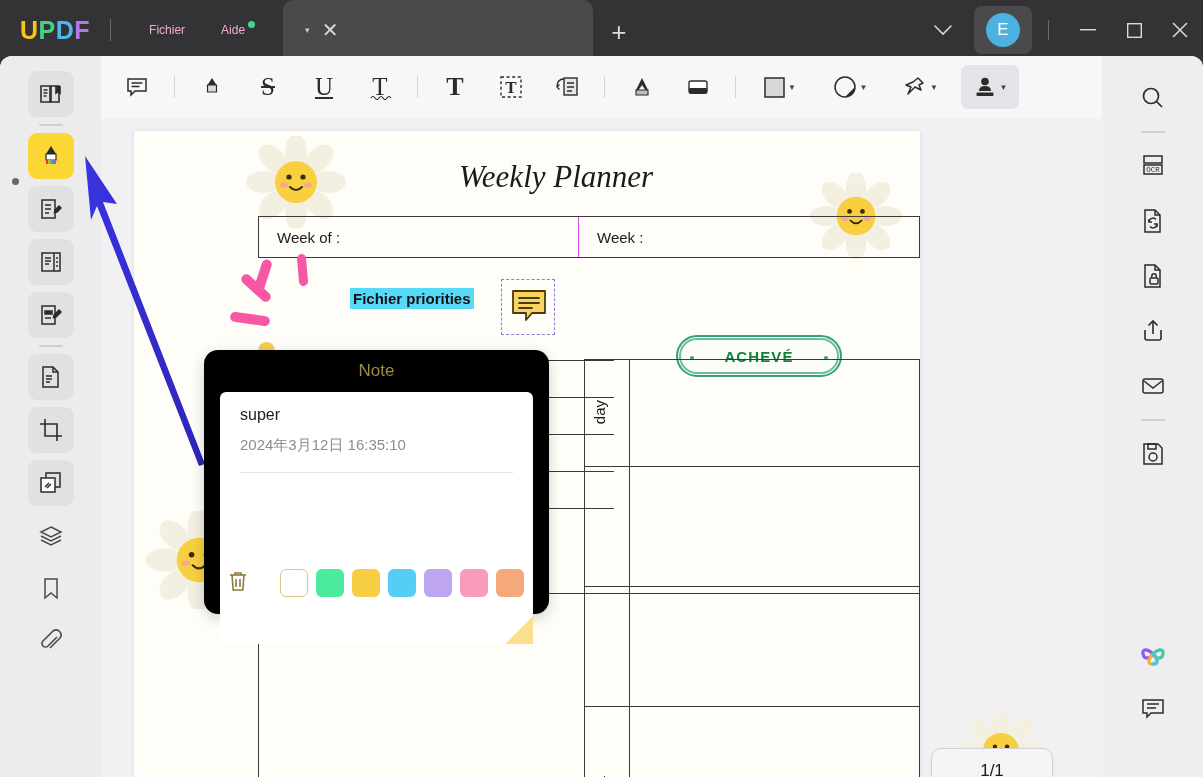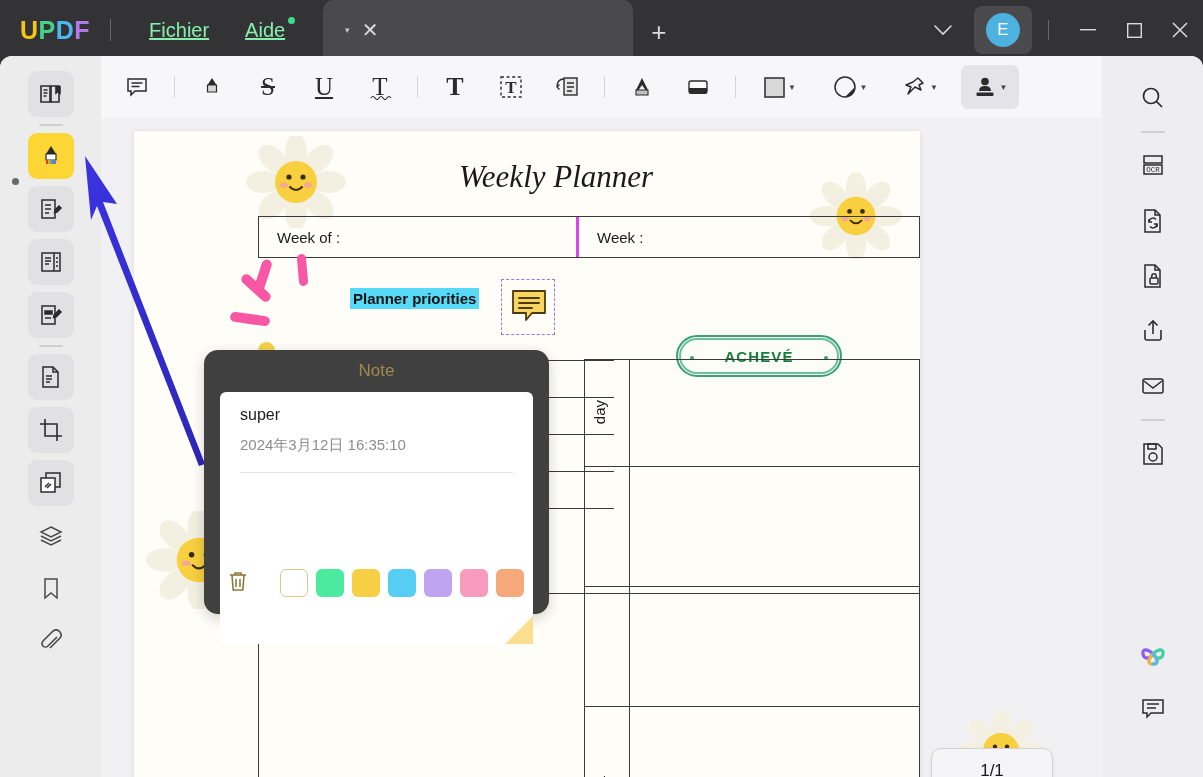--- a/index.html
+++ b/index.html
@@ -21,23 +21,22 @@
     letter-spacing: 0.5px; display: flex;
   }
   .logo span:nth-child(1) { color: #f5c518; }
   .logo span:nth-child(2) { color: #46d08a; }
   .logo span:nth-child(3) { color: #4db8f0; }
   .logo span:nth-child(4) { color: #b07be8; }
   .tb-sep {
     width: 1px; height: 22px; background: #6a6a6c; margin: 0 20px;
   }
   .menu-item {
-    color: #86efac; font-size: 20px; padding: 8px 18px; position: relative;
+    color: #f9a8d4; font-size: 12px; padding: 8px 18px; position: relative;
     cursor: default;
-    text-decoration: underline;
   }
   .menu-dot {
     position: absolute; right: 8px; top: 6px; width: 7px; height: 7px;
     border-radius: 50%; background: #3fd98a;
   }
   .tabstrip { display: flex; align-items: flex-end; height: 60px; margin-left: 20px; }
   .tab {
     position: relative; display: flex; align-items: center;
     width: 310px; height: 60px; background: #4a4a4c;
     border-radius: 10px 10px 0 0; padding: 0 14px;
@@ -133,21 +132,21 @@
     font-size: 31px; color: #1a1a1a; margin-left: 29px;
   }
   .hdr-row {
     position: absolute; left: 124px; top: 85px; width: 662px; height: 42px;
     display: flex; border: 1px solid #3a3a3a;
   }
   .hdr-cell {
     display: flex; align-items: center; padding-left: 18px;
     font-size: 15px; color: #1a1a1a;
   }
-  .hdr-cell.a { width: 320px; border-right: 3px solid #d946ef; }
+  .hdr-cell.a { width: 320px; border-right: 1px solid #d946ef; }
   .hdr-cell.b { flex: 1; }
 
   .wp-label {
     position: absolute; left: 216px; top: 157px;
     background: #57d9f8; color: #111; font-size: 15px; font-weight: bold;
     padding: 2px 3px;
   }
   .note-anno {
     position: absolute; left: 367px; top: 148px; width: 54px; height: 56px;
     border: 1px dashed #8e7cd8;
@@ -206,21 +205,21 @@
   .pageind {
     position: absolute; left: 830px; top: 630px; width: 122px; height: 46px;
     background: #f5f5f7; border: 1px solid #d3d3d7; border-radius: 10px;
     display: flex; align-items: center; justify-content: center;
     font-size: 17px; color: #1a1a1a; box-shadow: 0 1px 3px rgba(0,0,0,0.08);
   }
 
   
   .notepop {
     position: absolute; left: 204px; top: 294px; width: 345px; height: 264px;
-    background: #404040; border-radius: 14px;
+    background: #000000; border-radius: 14px;
     box-shadow: 0 4px 14px rgba(0,0,0,0.18);
   }
   .note-head {
     height: 42px; display: flex; align-items: center; justify-content: center;
     color: #a08a4a; font-size: 17px;
   }
   .note-body {
     position: absolute; left: 16px; top: 42px; width: 313px; height: 252px;
     background: #fff;
     border-radius: 6px 6px 0 6px;
@@ -636,21 +635,21 @@
         <div class="hdr-row">
           <div class="hdr-cell a">Week of :</div>
           <div class="hdr-cell b">Week :</div>
         </div>
 
         <div class="pink" style="left:124px;top:128px;width:10px;height:34px;transform:rotate(18deg)"></div>
         <div class="pink" style="left:164px;top:123px;width:9px;height:32px;transform:rotate(-5deg)"></div>
         <div class="pink" style="left:104px;top:152px;width:36px;height:10px;transform:rotate(42deg)"></div>
         <div class="pink" style="left:96px;top:183px;width:40px;height:10px;transform:rotate(8deg)"></div>
 
-        <div class="wp-label">Planner priorities</div>
+        <div class="wp-label">Fichier priorities</div>
 
         <div class="note-anno">
           <svg class="ic" width="38" height="38" viewBox="0 0 38 38">
             <path d="M3 3h32v22H22l-6 7v-7H3z" fill="#f7d560" stroke="#4a3a10" stroke-width="1.8" stroke-linejoin="round"></path>
             <path d="M9 10h20M9 15h20M9 20h13" stroke="#4a3a10" stroke-width="1.8" stroke-linecap="round"></path>
           </svg>
         </div>
 
         <div class="bullet" style="left:124px;top:211px"></div>
         <div class="ruleline" style="left:152px;top:229px;width:328px"></div>

